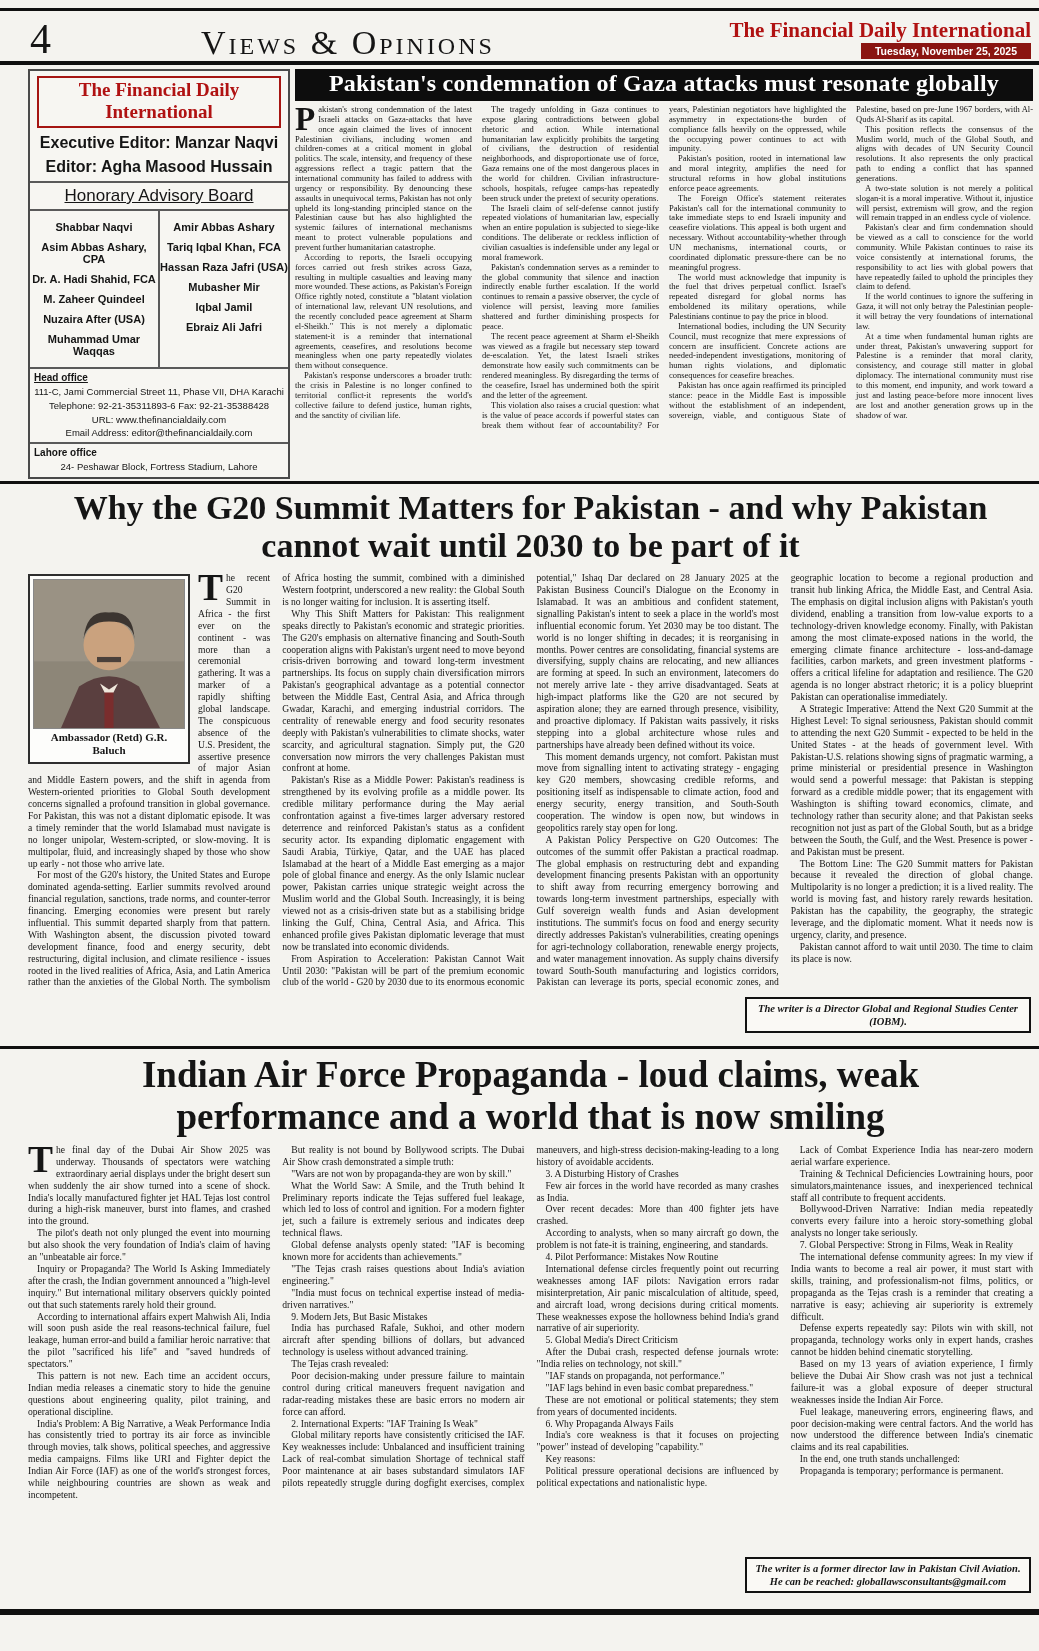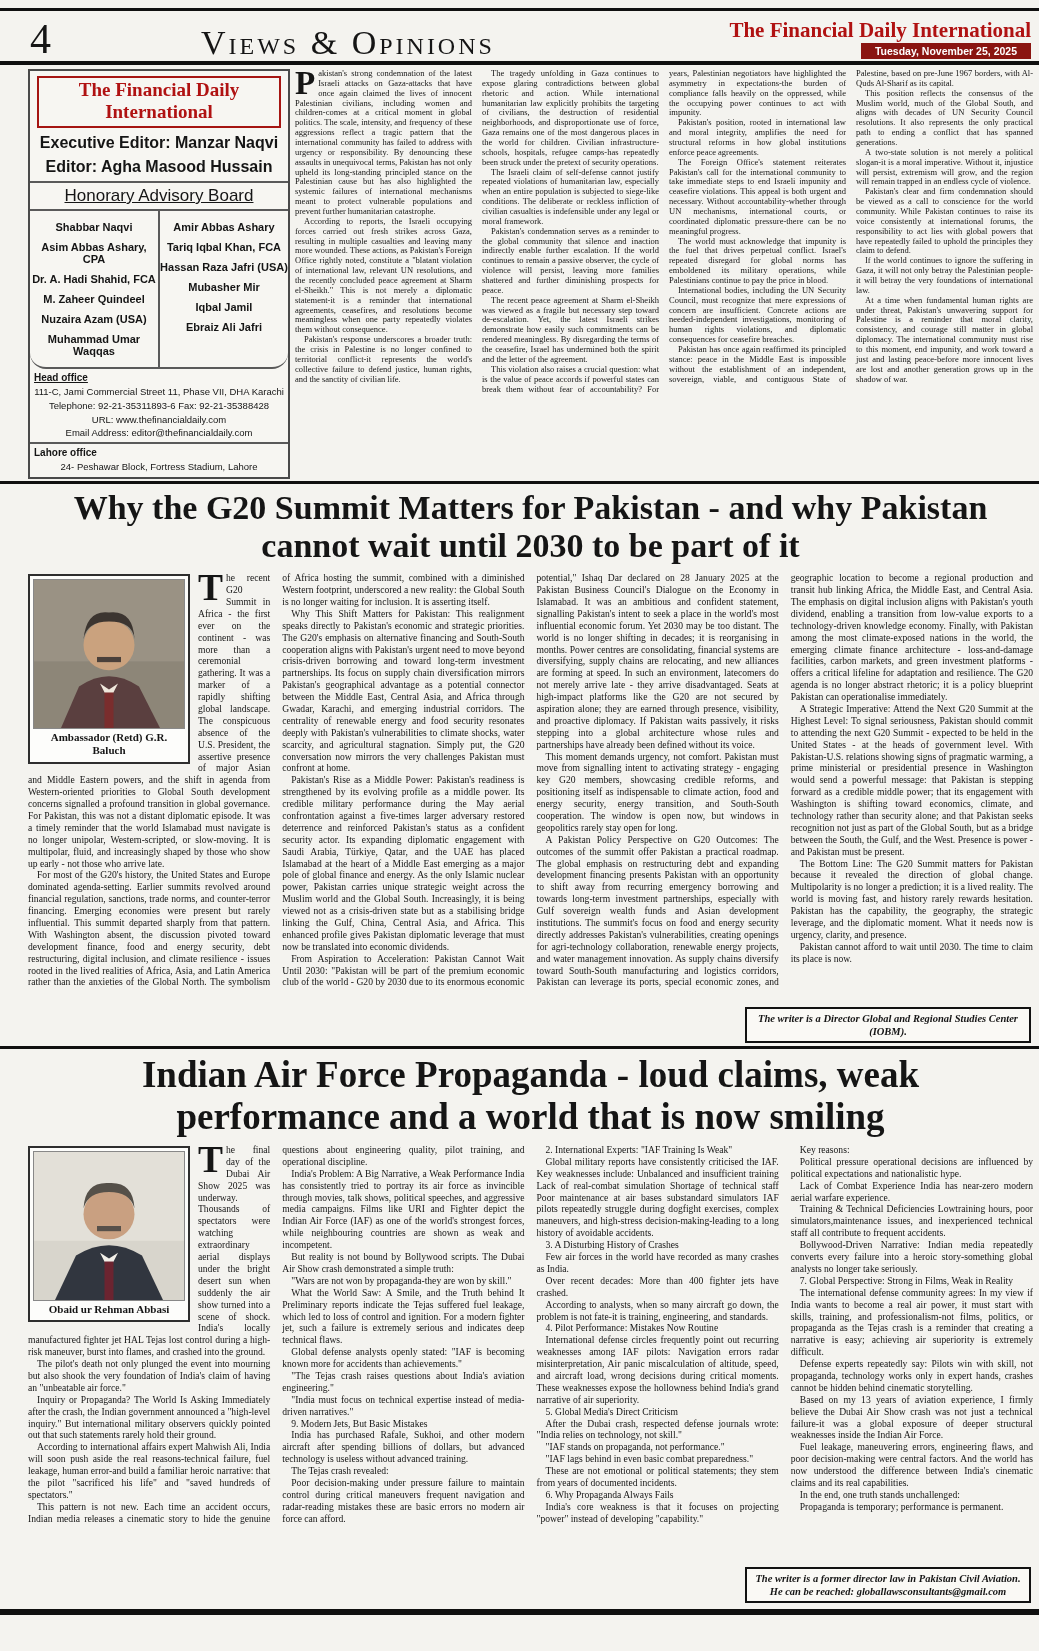--- a/index.html
+++ b/index.html
@@ -50,21 +50,21 @@
   }
   .mh-sec{border-bottom:2px solid #5a5a5a;padding:2px 4px;}
   .mh-title{
     margin:3px;border:2px solid #a51512;
     color:#b01212;font-family:"Liberation Serif",serif;
     font-weight:bold;font-size:19px;text-align:center;
     padding:1px 0 3px;
   }
   .mh-editors{font-weight:bold;font-size:16px;text-align:center;line-height:1.5;}
   .mh-advisory{font-weight:normal;font-size:17px;text-align:center;text-decoration:underline;padding:3px 0;}
-  .mh-board{display:flex;padding:0;border-radius:16px;}
+  .mh-board{display:flex;padding:0;}
   .board-col{width:50%;padding:2px 0;}
   .board-col.left{border-right:2px solid #5a5a5a;}
   .board-col p{margin:8px 0;font-weight:bold;font-size:11px;text-align:center;}
   .office-title{font-weight:bold;font-size:10px;text-align:left;text-decoration:underline;margin:1px 0 2px;}
   .office-title.nolune{text-decoration:none;}
   .office-lines p{margin:0;font-size:9.5px;text-align:center;line-height:1.45;}
   
   .gaza{flex:1;display:flex;flex-direction:column;min-width:0;}
   .gaza-headline{
     background:#0d0d0d;color:#ffffff;
@@ -106,21 +106,21 @@
     border:2px solid #2e2e2e;background:#fdfdfb;
     padding:3px;margin:2px 8px 3px 0;
   }
   .photo-frame{height:148px;border:1px solid #888;overflow:hidden;}
   .photo-frame svg{display:block;width:100%;height:100%;}
   .photo-caption{
     font-family:"Liberation Serif",serif;font-weight:bold;
     font-size:11px;text-align:center;line-height:1.2;padding:2px 0 1px;
   }
   .writer-box{
-    position:absolute;right:2px;bottom:3px;width:286px;
+    position:absolute;right:2px;bottom:13px;width:286px;
     border:2px solid #111;background:#faf9f5;
     font-family:"Liberation Serif",serif;
     font-weight:bold;font-style:italic;
     font-size:10.5px;line-height:1.25;text-align:center;
     padding:3px 8px;box-sizing:border-box;margin-top:45px;
   }
   .bottom-bar{height:6px;background:#101010;margin-top:3px;}
 </style>
 </head>
 <body>
@@ -147,21 +147,21 @@
         <div>Editor: Agha Masood Hussain</div>
       </div>
     </div>
     <div class="mh-sec mh-advisory">Honorary Advisory Board</div>
     <div class="mh-sec mh-board">
       <div class="board-col left">
           <p>Shabbar Naqvi</p>
           <p>Asim Abbas Ashary, CPA</p>
           <p>Dr. A. Hadi Shahid, FCA</p>
           <p>M. Zaheer Quindeel</p>
-          <p>Nuzaira Azam (USA)</p>
+          <p>Nuzaira After (USA)</p>
           <p>Muhammad Umar Waqqas</p>
         </div>
       <div class="board-col">
           <p>Amir Abbas Ashary</p>
           <p>Tariq Iqbal Khan, FCA</p>
           <p>Hassan Raza Jafri (USA)</p>
           <p>Mubasher Mir</p>
           <p>Iqbal Jamil</p>
           <p>Ebraiz Ali Jafri</p>
         </div>
@@ -179,20 +179,21 @@
       <div class="office-title nolune">Lahore office</div>
       <div class="office-lines">
           <p>24- Peshawar Block, Fortress Stadium, Lahore</p>
           <p>Telephone: 92-42-6675595 Fax: 92-42-6664349</p>
         </div>
     </div>
 
   </aside>
 
   <section class="gaza">
+    <h1 class="gaza-headline">Pakistan's condemnation of Gaza attacks must resonate globally</h1>
     <div class="gaza-body article-flow">
         <p>Pakistan's strong condemnation of the latest Israeli attacks on Gaza-attacks that have once again claimed the lives of innocent Palestinian civilians, including women and children-comes at a critical moment in global politics. The scale, intensity, and frequency of these aggressions reflect a tragic pattern that the international community has failed to address with urgency or responsibility. By denouncing these assaults in unequivocal terms, Pakistan has not only upheld its long-standing principled stance on the Palestinian cause but has also highlighted the systemic failures of international mechanisms meant to protect vulnerable populations and prevent further humanitarian catastrophe.</p>
         <p>According to reports, the Israeli occupying forces carried out fresh strikes across Gaza, resulting in multiple casualties and leaving many more wounded. These actions, as Pakistan's Foreign Office rightly noted, constitute a "blatant violation of international law, relevant UN resolutions, and the recently concluded peace agreement at Sharm el-Sheikh." This is not merely a diplomatic statement-it is a reminder that international agreements, ceasefires, and resolutions become meaningless when one party repeatedly violates them without consequence.</p>
         <p>Pakistan's response underscores a broader truth: the crisis in Palestine is no longer confined to territorial conflict-it represents the world's collective failure to defend justice, human rights, and the sanctity of civilian life.</p>
         <p>The tragedy unfolding in Gaza continues to expose glaring contradictions between global rhetoric and action. While international humanitarian law explicitly prohibits the targeting of civilians, the destruction of residential neighborhoods, and disproportionate use of force, Gaza remains one of the most dangerous places in the world for children. Civilian infrastructure-schools, hospitals, refugee camps-has repeatedly been struck under the pretext of security operations.</p>
         <p>The Israeli claim of self-defense cannot justify repeated violations of humanitarian law, especially when an entire population is subjected to siege-like conditions. The deliberate or reckless infliction of civilian casualties is indefensible under any legal or moral framework.</p>
         <p>Pakistan's condemnation serves as a reminder to the global community that silence and inaction indirectly enable further escalation. If the world continues to remain a passive observer, the cycle of violence will persist, leaving more families shattered and further diminishing prospects for peace.</p>
         <p>The recent peace agreement at Sharm el-Sheikh was viewed as a fragile but necessary step toward de-escalation. Yet, the latest Israeli strikes demonstrate how easily such commitments can be rendered meaningless. By disregarding the terms of the ceasefire, Israel has undermined both the spirit and the letter of the agreement.</p>
         <p>This violation also raises a crucial question: what is the value of peace accords if powerful states can break them without fear of accountability? For years, Palestinian negotiators have highlighted the asymmetry in expectations-the burden of compliance falls heavily on the oppressed, while the occupying power continues to act with impunity.</p>
         <p>Pakistan's position, rooted in international law and moral integrity, amplifies the need for structural reforms in how global institutions enforce peace agreements.</p>
@@ -245,35 +246,20 @@
     <div class="writer-box">The writer is a Director Global and Regional Studies Center (IOBM).</div>
   </div>
 </section>
 
 <div class="thinrule"></div>
 
 <section class="article-section iaf">
   <h2 class="big-headline">Indian Air Force Propaganda - loud claims, weak performance and a world that is now smiling</h2>
   <div class="article-wrap">
     <div class="body-cols iaf-body article-flow">
-      <div class="photo-float">
-        <div class="photo-frame">
-          <svg viewBox="0 0 100 100" preserveAspectRatio="none">
-            <rect x="0" y="0" width="100" height="100" fill="#d8d5cc"></rect>
-            <rect x="0" y="0" width="100" height="60" fill="#e3e0d8"></rect>
-            <path d="M14 100 L28 70 Q50 56 72 70 L86 100 Z" fill="#31363f"></path>
-            <path d="M44 68 L50 80 L56 68 L50 72 Z" fill="#f2efe8"></path>
-            <rect x="47" y="74" width="6" height="26" fill="#6b2430"></rect>
-            <circle cx="50" cy="42" r="17" fill="#c9a081"></circle>
-            <path d="M33 38 Q34 20 50 21 Q66 20 67 38 Q64 27 50 27 Q36 27 33 38 Z" fill="#555049"></path>
-            <rect x="42" y="50" width="16" height="3.5" fill="#57504a"></rect>
-          </svg>
-        </div>
-        <div class="photo-caption">Obaid ur Rehman Abbasi</div>
-      </div>
     <p>The final day of the Dubai Air Show 2025 was underway. Thousands of spectators were watching extraordinary aerial displays under the bright desert sun when suddenly the air show turned into a scene of shock. India's locally manufactured fighter jet HAL Tejas lost control during a high-risk maneuver, burst into flames, and crashed into the ground.</p>
         <p>The pilot's death not only plunged the event into mourning but also shook the very foundation of India's claim of having an "unbeatable air force."</p>
         <p>Inquiry or Propaganda? The World Is Asking Immediately after the crash, the Indian government announced a "high-level inquiry." But international military observers quickly pointed out that such statements rarely hold their ground.</p>
         <p>According to international affairs expert Mahwish Ali, India will soon push aside the real reasons-technical failure, fuel leakage, human error-and build a familiar heroic narrative: that the pilot "sacrificed his life" and "saved hundreds of spectators."</p>
         <p>This pattern is not new. Each time an accident occurs, Indian media releases a cinematic story to hide the genuine questions about engineering quality, pilot training, and operational discipline.</p>
         <p>India's Problem: A Big Narrative, a Weak Performance India has consistently tried to portray its air force as invincible through movies, talk shows, political speeches, and aggressive media campaigns. Films like URI and Fighter depict the Indian Air Force (IAF) as one of the world's strongest forces, while neighbouring countries are shown as weak and incompetent.</p>
         <p>But reality is not bound by Bollywood scripts. The Dubai Air Show crash demonstrated a simple truth:</p>
         <p>"Wars are not won by propaganda-they are won by skill."</p>
         <p>What the World Saw: A Smile, and the Truth behind It Preliminary reports indicate the Tejas suffered fuel leakage, which led to loss of control and ignition. For a modern fighter jet, such a failure is extremely serious and indicates deep technical flaws.</p>
         <p>Global defense analysts openly stated: "IAF is becoming known more for accidents than achievements."</p>

